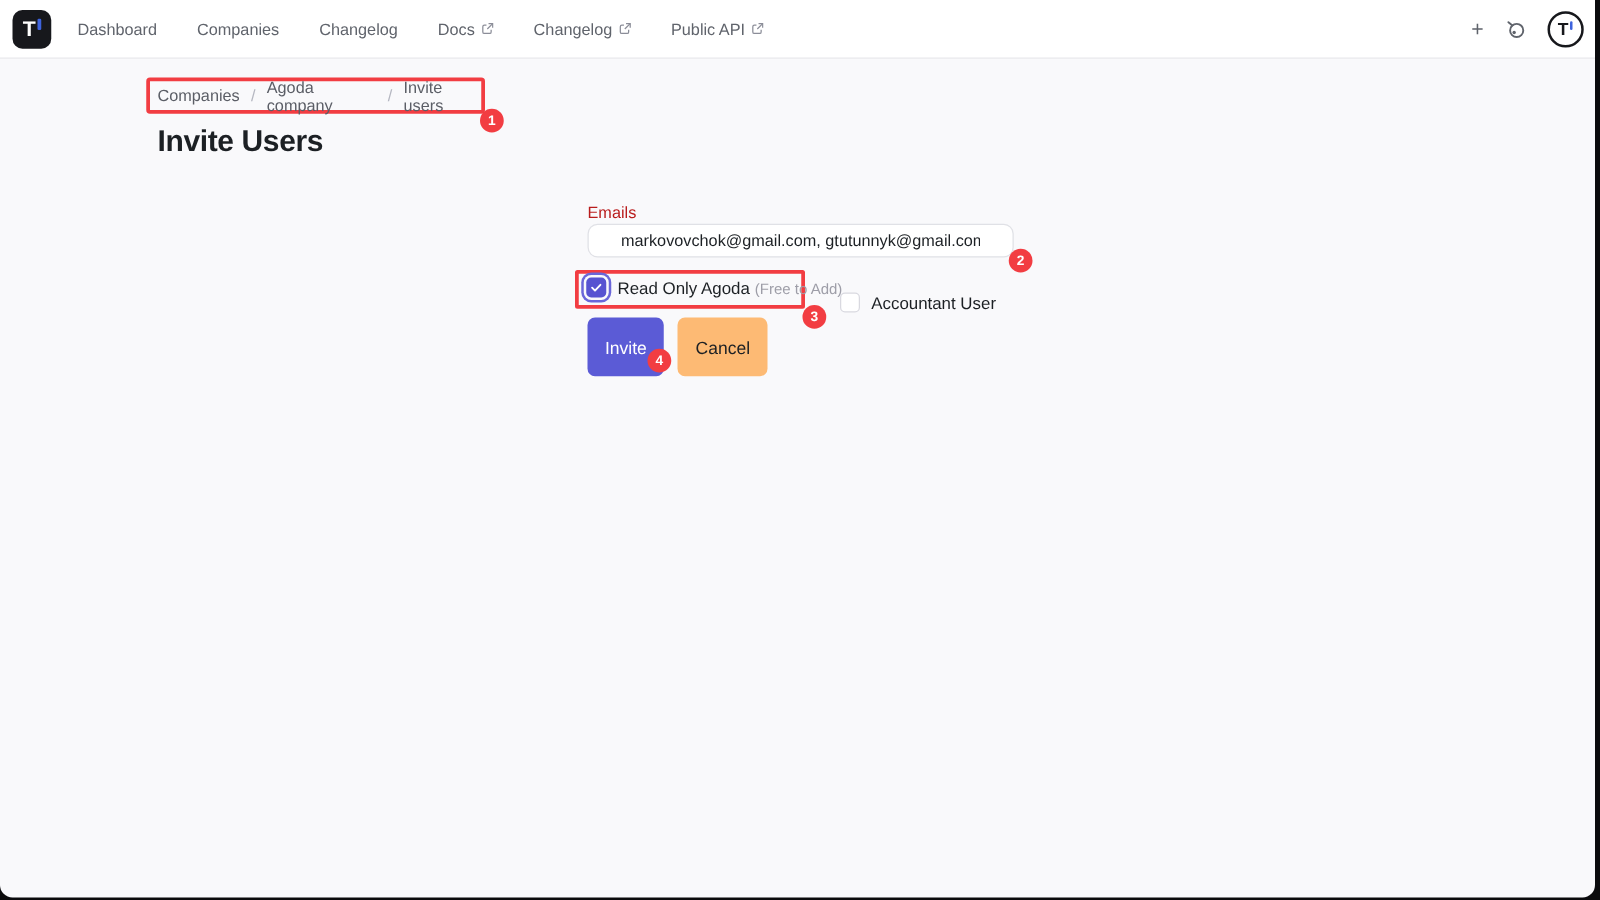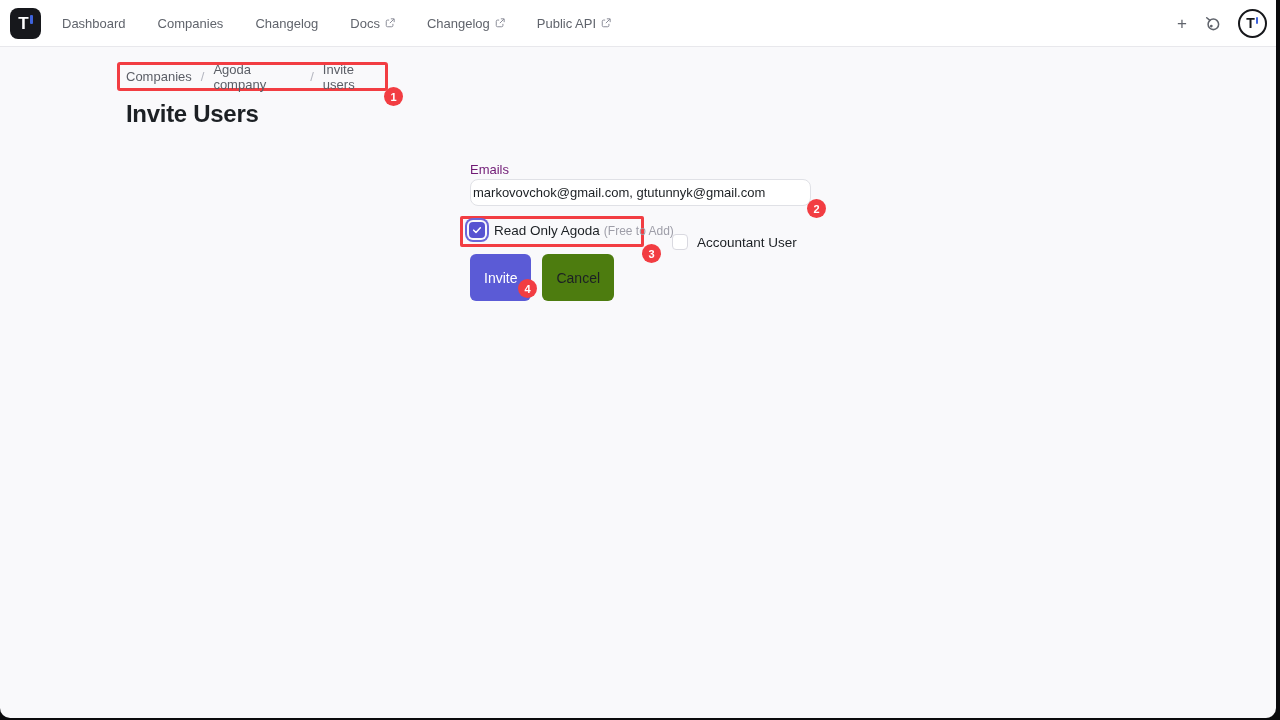--- a/index.html
+++ b/index.html
@@ -46,25 +46,25 @@
   }
   .breadcrumb { display:flex; align-items:center; gap:9px; font-size:13px; }
   .crumb { color:#5b5e66; cursor:pointer; }
   .crumb-sep { color:#b4b6c0; }
   .page-title {
     position:absolute; left:126px; top:100px;
     font-size:24px; font-weight:700; color:#1c2024; letter-spacing:-0.3px;
   }
 
   
-  .emails-label { position:absolute; left:470px; top:162px; font-size:13px; color:#701a75;text-align:center; }
+  .emails-label { position:absolute; left:470px; top:162px; font-size:13px; color:#b91c1c;text-align:center; }
   .emails-input {
     position:absolute; left:470px; top:179px; width:341px; height:27px;
     background:#ffffff; border:1px solid #e0e1e6; border-radius:8px;
-    font-size:13px; color:#1c2024; padding:0 2px;
+    font-size:13px; color:#1c2024; padding:0 26px;
     font-family:"Liberation Sans", sans-serif; outline:none;
   }
   .annot-box-3 {
     position:absolute; left:460px; top:216px; width:184px; height:31px;
     border:3px solid #f23d42; border-radius:2px;
   }
   .checkbox-row-1 { position:absolute; left:466px; top:222px; display:flex; align-items:center; gap:9px; }
   .checkbox-row-2 { position:absolute; left:644px; top:234px; display:flex; align-items:center; gap:9px;padding-left:28px; }
   .cb-checked {
     width:16px; height:16px; background:#5753d1; border-radius:4px;
@@ -75,21 +75,21 @@
     width:16px; height:16px; background:#ffffff; border:1px solid #d9d9e0;
     border-radius:4px; cursor:pointer;
   }
   .cb-label { font-size:13.5px; color:#1c2024; font-weight:500; }
   .cb-hint { font-size:12px; color:#9e9ea8; font-weight:400; margin-left:4px; }
 
   .buttons-row { position:absolute; left:470px; top:254px; display:flex; gap:11px; }
   .btn { height:47px; border:none; border-radius:6px; font-size:14px; font-weight:500;
          font-family:"Liberation Sans", sans-serif; cursor:pointer; padding:0 14px; }
   .btn-invite { background:#5b5bd6; color:#ffffff; }
-  .btn-cancel { background:#4d7c0f; color:#1c2024; }
+  .btn-cancel { background:#fdba74; color:#1c2024; }
 
   
   .badge {
     position:absolute; width:19px; height:19px; border-radius:50%;
     background:#f23d42; color:#ffffff; font-size:11px; font-weight:bold;
     display:flex; align-items:center; justify-content:center;
   }
   .badge-1 { left:384px; top:87px; }
   .badge-2 { left:807px; top:199px; }
   .badge-3 { left:642px; top:244px; }

